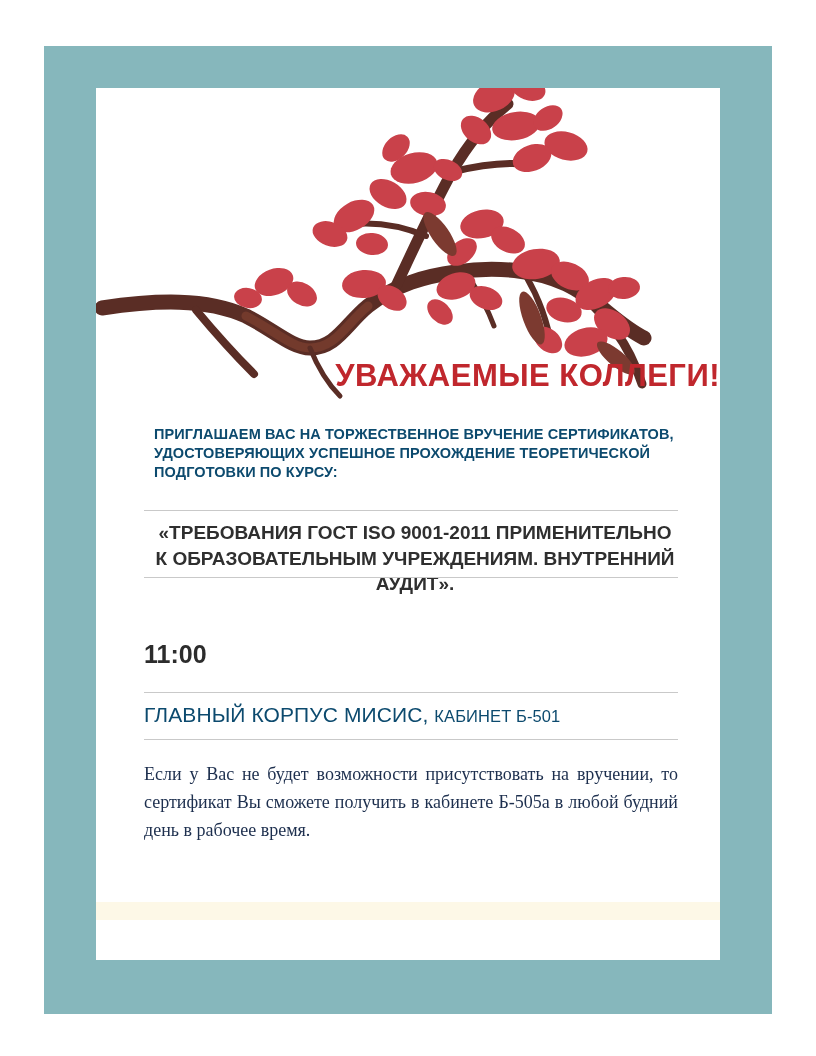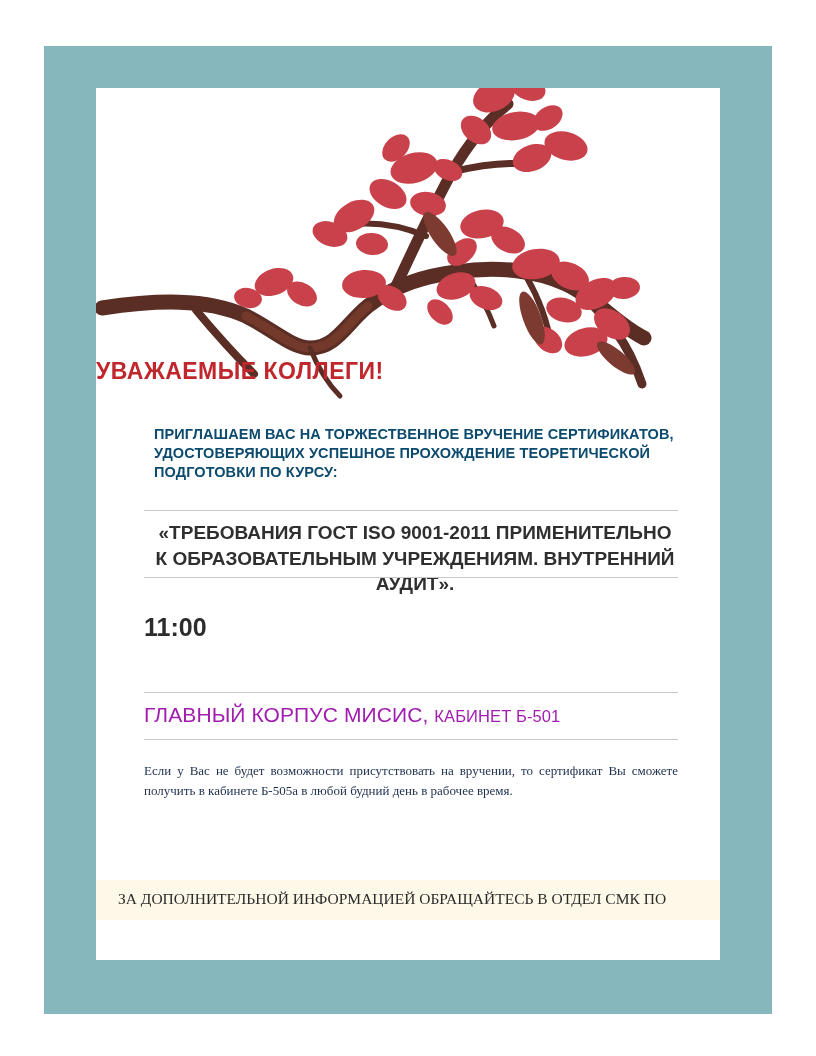--- a/index.html
+++ b/index.html
@@ -60,24 +60,24 @@
     top: 0;
     width: 624px;
     height: 872px;
   }
 
   .heading {
     position: absolute;
     left: 0;
     right: 0;
     top: 270px;
-    text-align: left;
+    text-align: right;
     color: #c0272d;
     font-family: "Liberation Sans", sans-serif;
-    font-size: 23px;
+    font-size: 31px;
     font-weight: bold;
     letter-spacing: 0.5px;
   }
 
   .invite-text {
     position: absolute;
     left: 58px;
     right: 40px;
     top: 337px;
     text-align: left;
@@ -120,46 +120,46 @@
     font-family: "Liberation Sans", sans-serif;
     font-weight: bold;
     font-size: 25px;
     letter-spacing: 0.2px;
   }
   .date-line .sm { font-size: 21px; }
 
   .time-line {
     position: absolute;
     left: 48px;
-    top: 525px;
+    top: 552px;
     color: #2c2c2c;
     font-family: "Liberation Sans", sans-serif;
     font-weight: bold;
     font-size: 25px;
   }
 
   .place-line {
     position: absolute;
     left: 48px;
     top: 615px;
-    color: #a21caf;
+    color: #0c4a6e;
     font-family: "Liberation Sans", sans-serif;
     font-size: 21px;
     letter-spacing: 0.1px;
   }
   .place-line .sm { font-size: 16.5px; }
 
   .note {
     position: absolute;
     left: 48px;
     right: 42px;
     top: 673px;
     color: #1d2f4e;
     font-family: "Liberation Serif", serif;
-    font-size: 13px;
+    font-size: 18px;
     line-height: 1.55;
     text-align: justify;
   }
 
   .footer-band {
     position: absolute;
     left: 0;
     right: 0;
     bottom: 40px;
     background: #fdf8e7;
@@ -274,19 +274,18 @@
         <span>ГЛАВНЫЙ КОРПУС МИСИС,</span>
         <span class="sm">КАБИНЕТ Б-501</span>
       </div>
 
       <div class="rule rule-4"></div>
 
       <div class="note">Если у Вас не будет возможности присутствовать на вручении, то сертификат Вы сможете получить в кабинете Б-505а в любой будний день в рабочее время.</div>
 
       <div class="footer-band">
         <div class="footer-text">
-          <span>ЗА ДОПОЛНИТЕЛЬНОЙ ИНФОРМАЦИЕЙ ОБРАЩАЙТЕСЬ В ОТДЕЛ СМК ПО</span>
         </div>
       </div>
 
     </div>
   </div>
 </div>
 
 </body></html>

